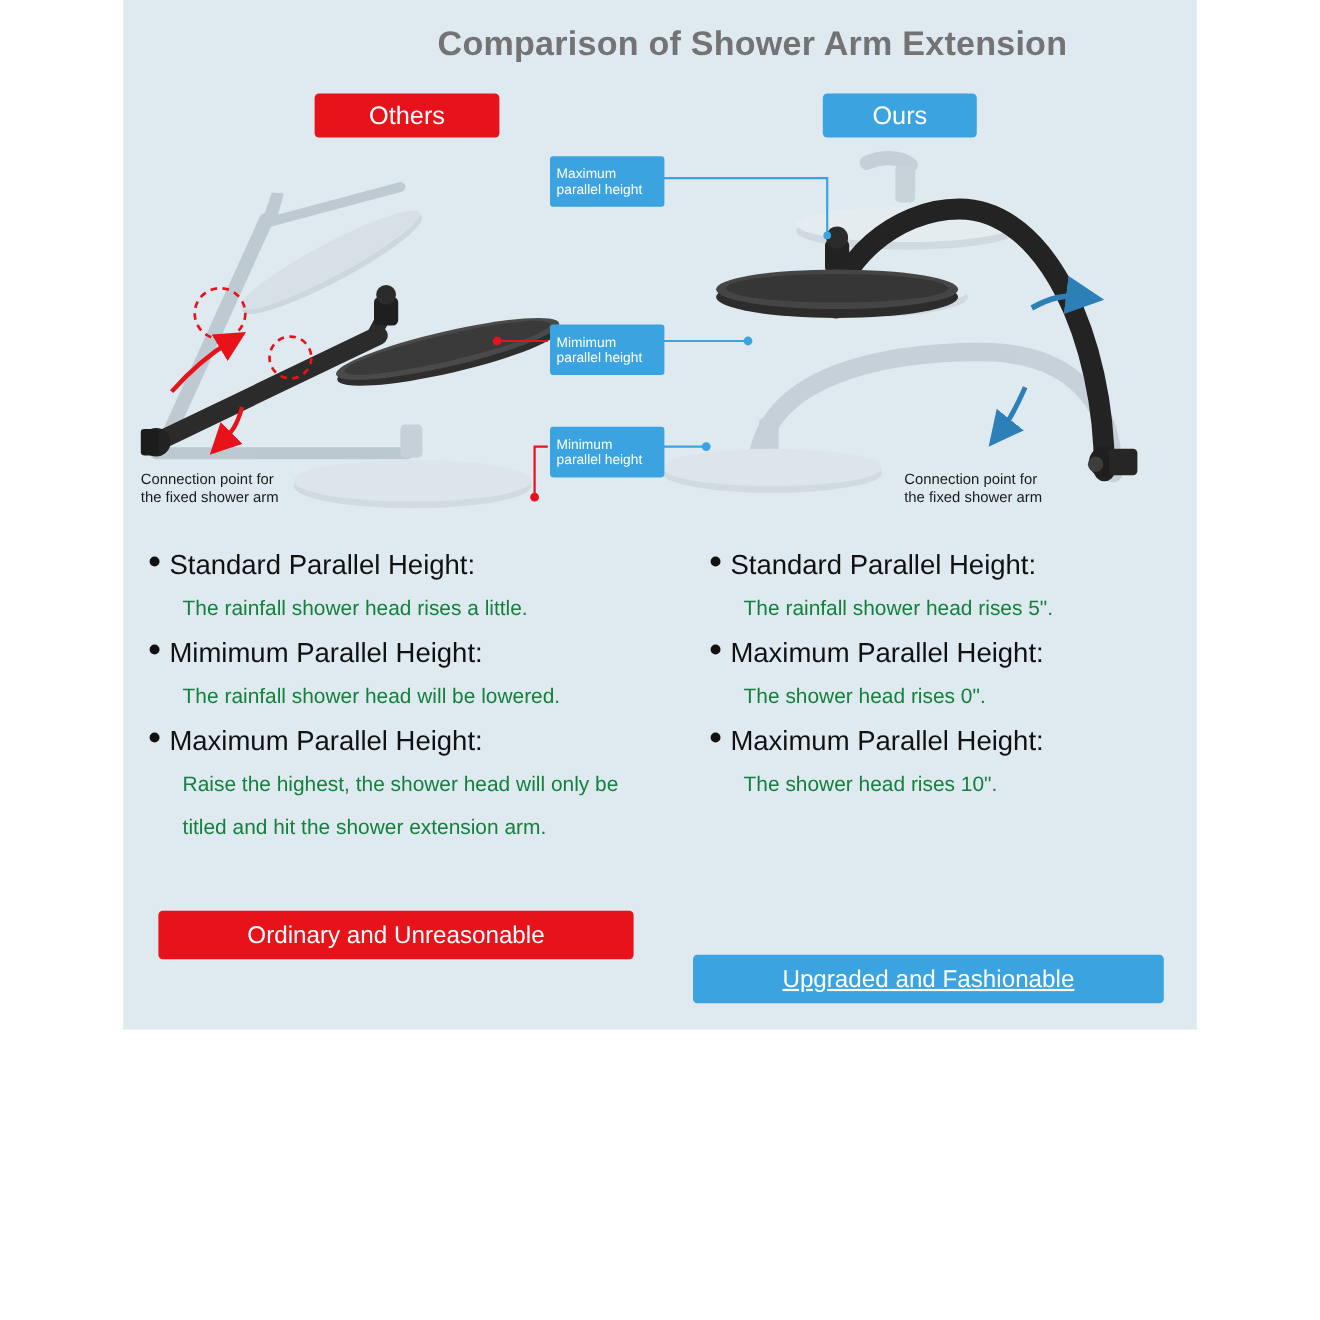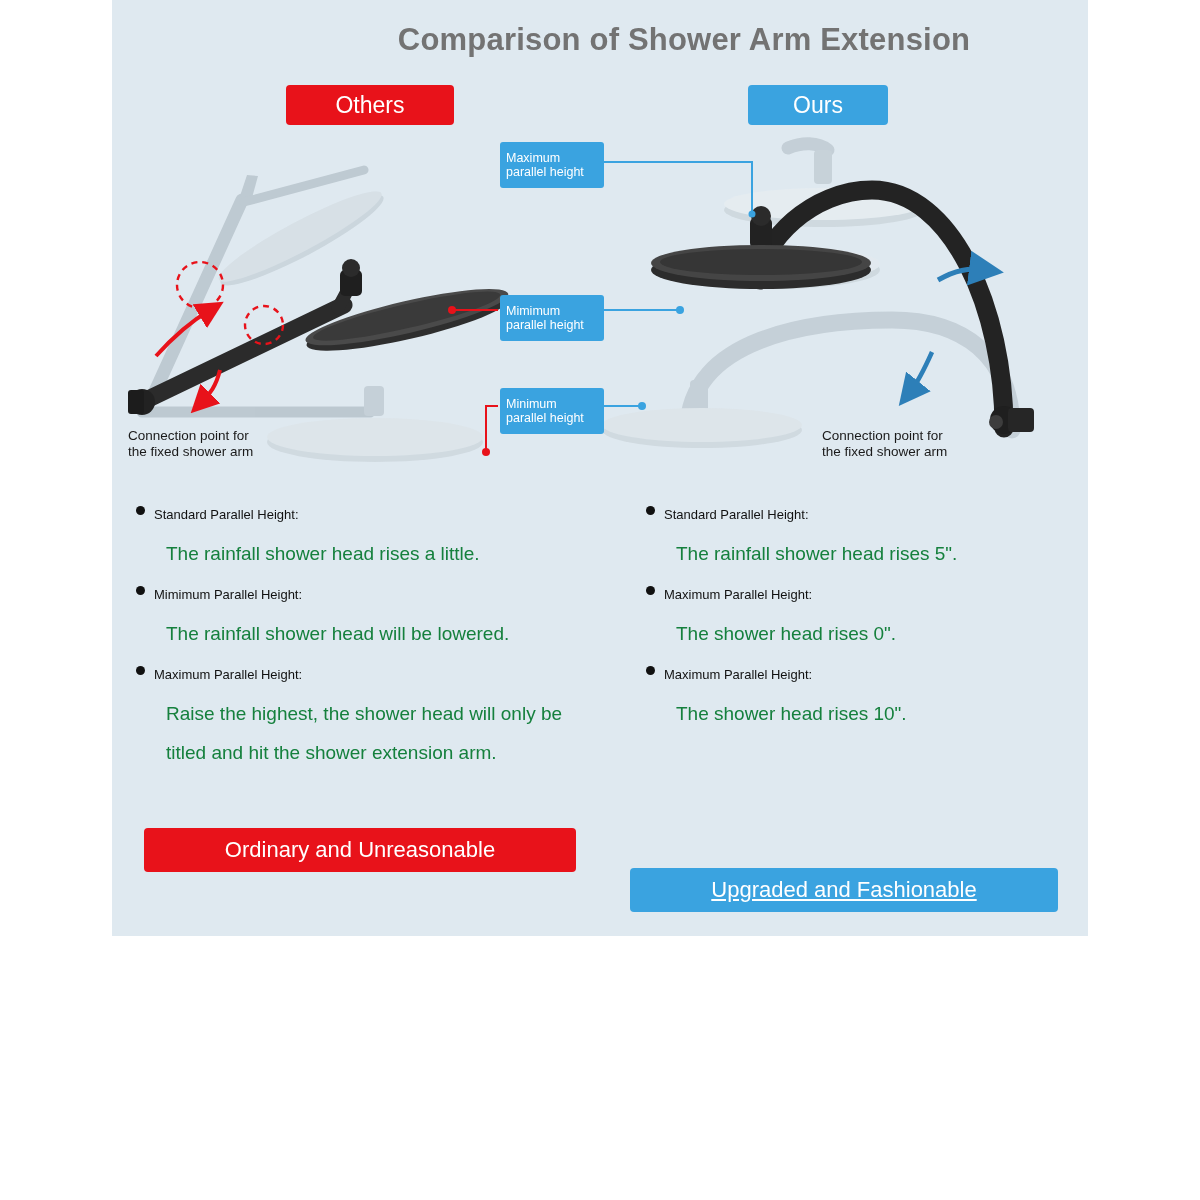--- a/index.html
+++ b/index.html
@@ -104,21 +104,21 @@
   .bullet .dot {
     position: absolute;
     left: 4px;
     top: 11px;
     width: 9px;
     height: 9px;
     background: #111111;
     border-radius: 50%;
   }
   .bullet .head {
-    font-size: 13px;
+    font-size: 25px;
     line-height: 39px;
     color: #111111;
   }
   .bullet .sub {
     font-size: 19px;
     line-height: 39px;
     color: #15803d;
     padding-left: 12px;
   }
 

